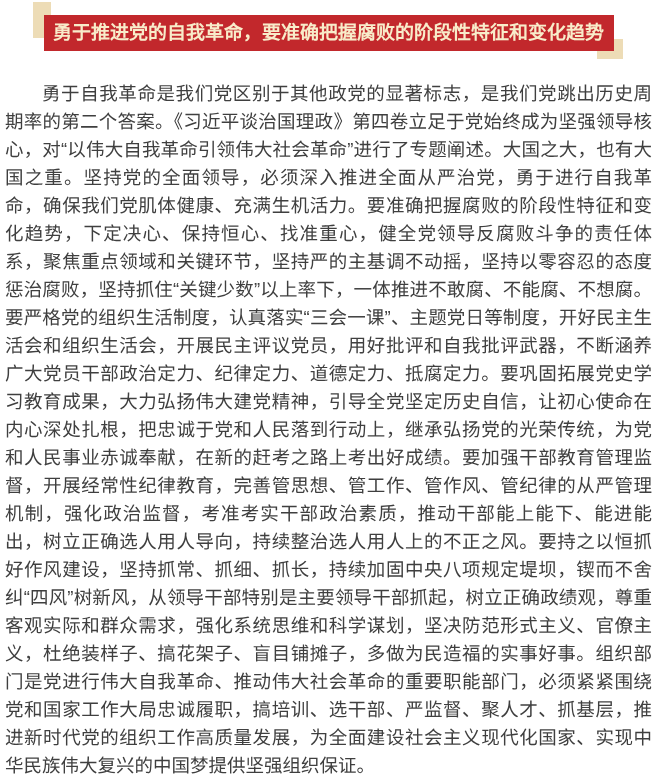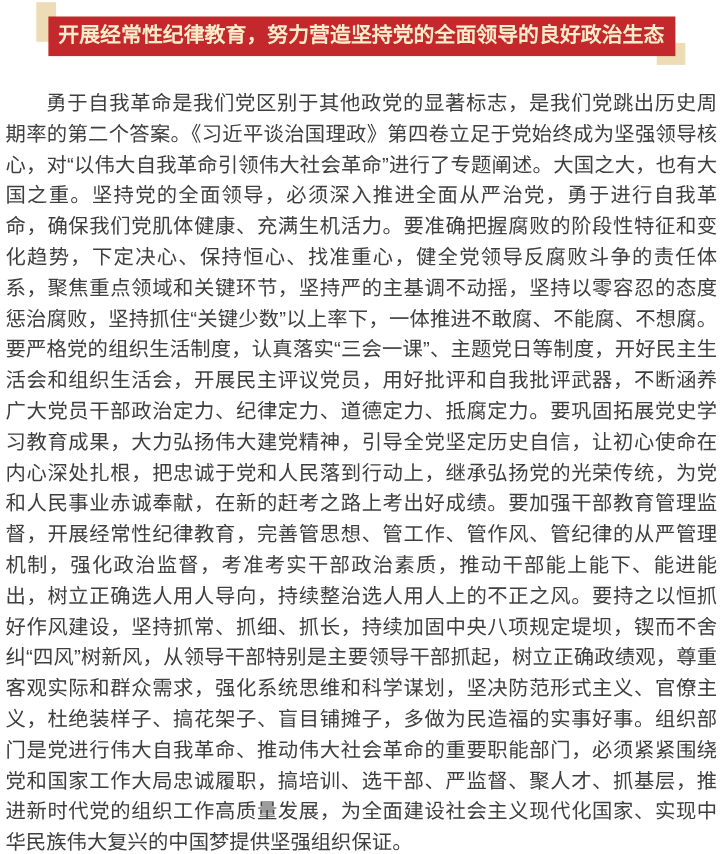--- a/index.html
+++ b/index.html
@@ -59,16 +59,16 @@
     text-justify: inter-ideograph;
     text-indent: 2em;
   }
 </style>
 </head>
 <body>
 
 <div class="banner-wrap">
   <div class="corner-accent tl"></div>
   <div class="corner-accent br"></div>
-  <div class="banner">开展经常性纪律教育，努力营造坚持党的全面领导的良好政治生态</div>
+  <div class="banner">勇于推进党的自我革命，要准确把握腐败的阶段性特征和变化趋势</div>
 </div>
 
 <p class="article">勇于自我革命是我们党区别于其他政党的显著标志，是我们党跳出历史周期率的第二个答案。《习近平谈治国理政》第四卷立足于党始终成为坚强领导核心，对“以伟大自我革命引领伟大社会革命”进行了专题阐述。大国之大，也有大国之重。坚持党的全面领导，必须深入推进全面从严治党，勇于进行自我革命，确保我们党肌体健康、充满生机活力。要准确把握腐败的阶段性特征和变化趋势，下定决心、保持恒心、找准重心，健全党领导反腐败斗争的责任体系，聚焦重点领域和关键环节，坚持严的主基调不动摇，坚持以零容忍的态度惩治腐败，坚持抓住“关键少数”以上率下，一体推进不敢腐、不能腐、不想腐。要严格党的组织生活制度，认真落实“三会一课”、主题党日等制度，开好民主生活会和组织生活会，开展民主评议党员，用好批评和自我批评武器，不断涵养广大党员干部政治定力、纪律定力、道德定力、抵腐定力。要巩固拓展党史学习教育成果，大力弘扬伟大建党精神，引导全党坚定历史自信，让初心使命在内心深处扎根，把忠诚于党和人民落到行动上，继承弘扬党的光荣传统，为党和人民事业赤诚奉献，在新的赶考之路上考出好成绩。要加强干部教育管理监督，开展经常性纪律教育，完善管思想、管工作、管作风、管纪律的从严管理机制，强化政治监督，考准考实干部政治素质，推动干部能上能下、能进能出，树立正确选人用人导向，持续整治选人用人上的不正之风。要持之以恒抓好作风建设，坚持抓常、抓细、抓长，持续加固中央八项规定堤坝，锲而不舍纠“四风”树新风，从领导干部特别是主要领导干部抓起，树立正确政绩观，尊重客观实际和群众需求，强化系统思维和科学谋划，坚决防范形式主义、官僚主义，杜绝装样子、搞花架子、盲目铺摊子，多做为民造福的实事好事。组织部门是党进行伟大自我革命、推动伟大社会革命的重要职能部门，必须紧紧围绕党和国家工作大局忠诚履职，搞培训、选干部、严监督、聚人才、抓基层，推进新时代党的组织工作高质量发展，为全面建设社会主义现代化国家、实现中华民族伟大复兴的中国梦提供坚强组织保证。</p>
 
 </body></html>

